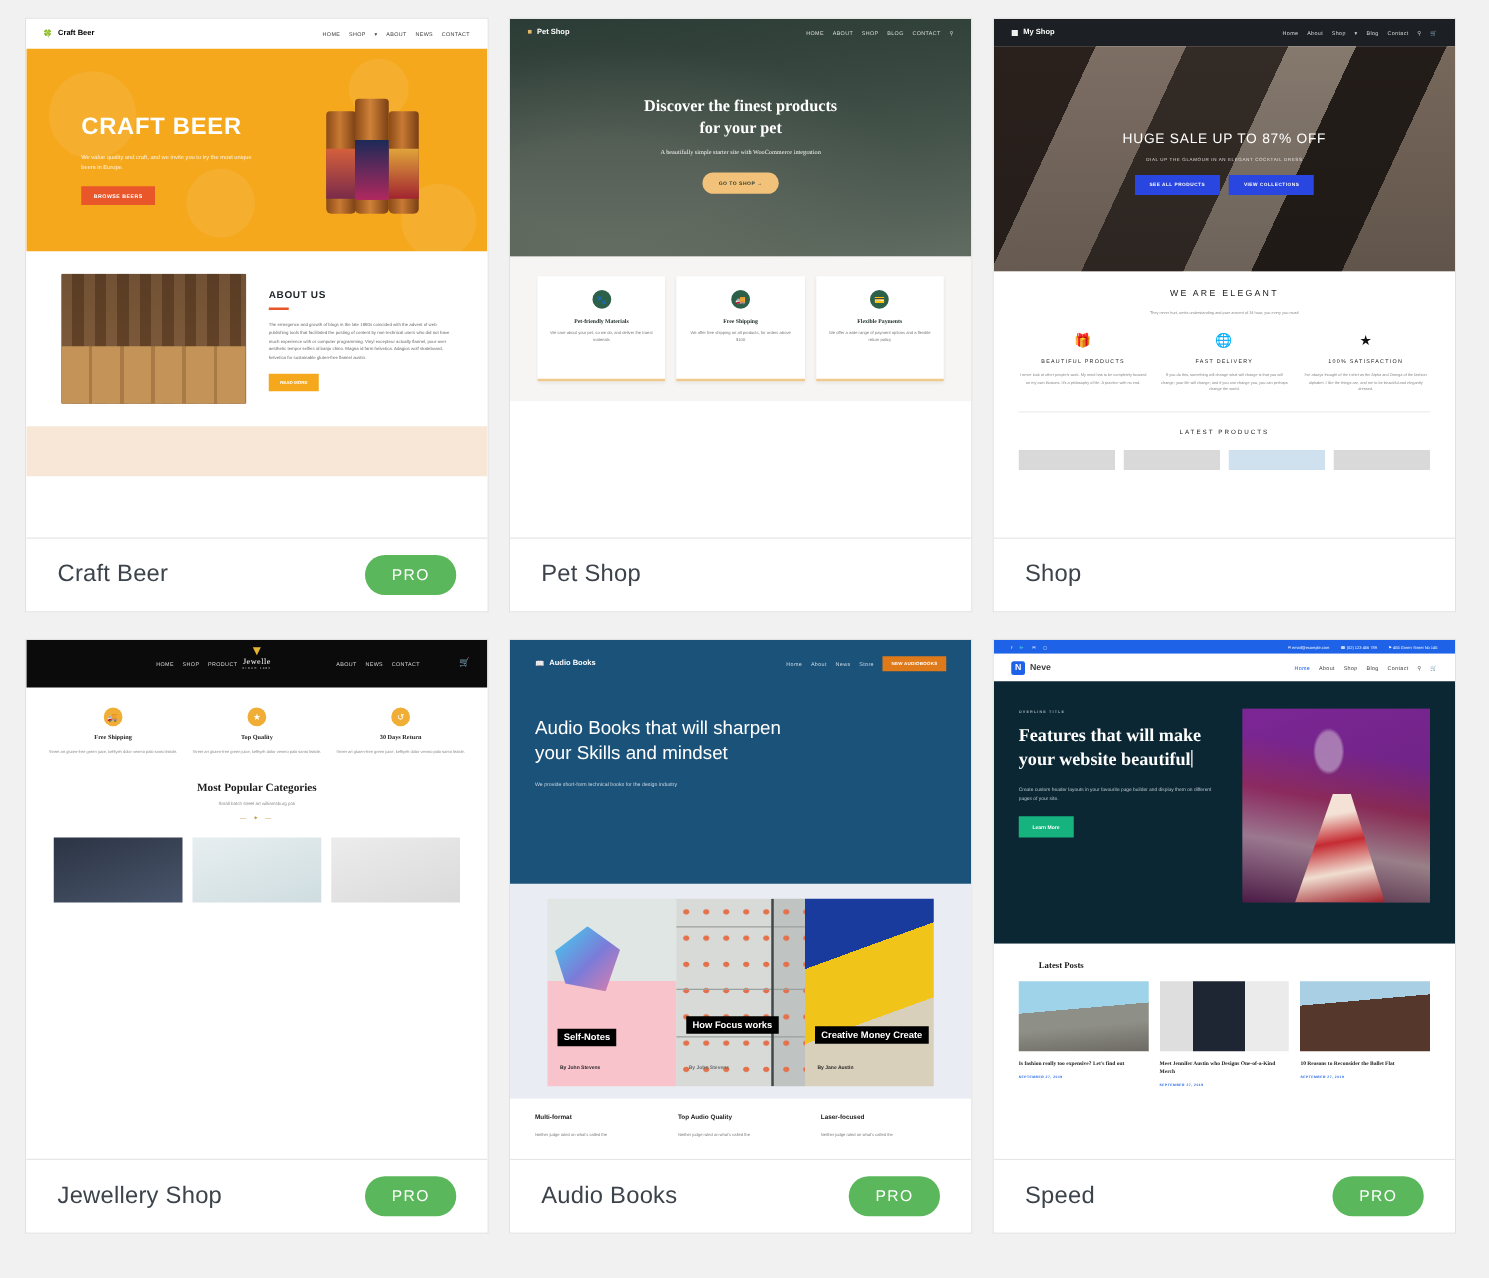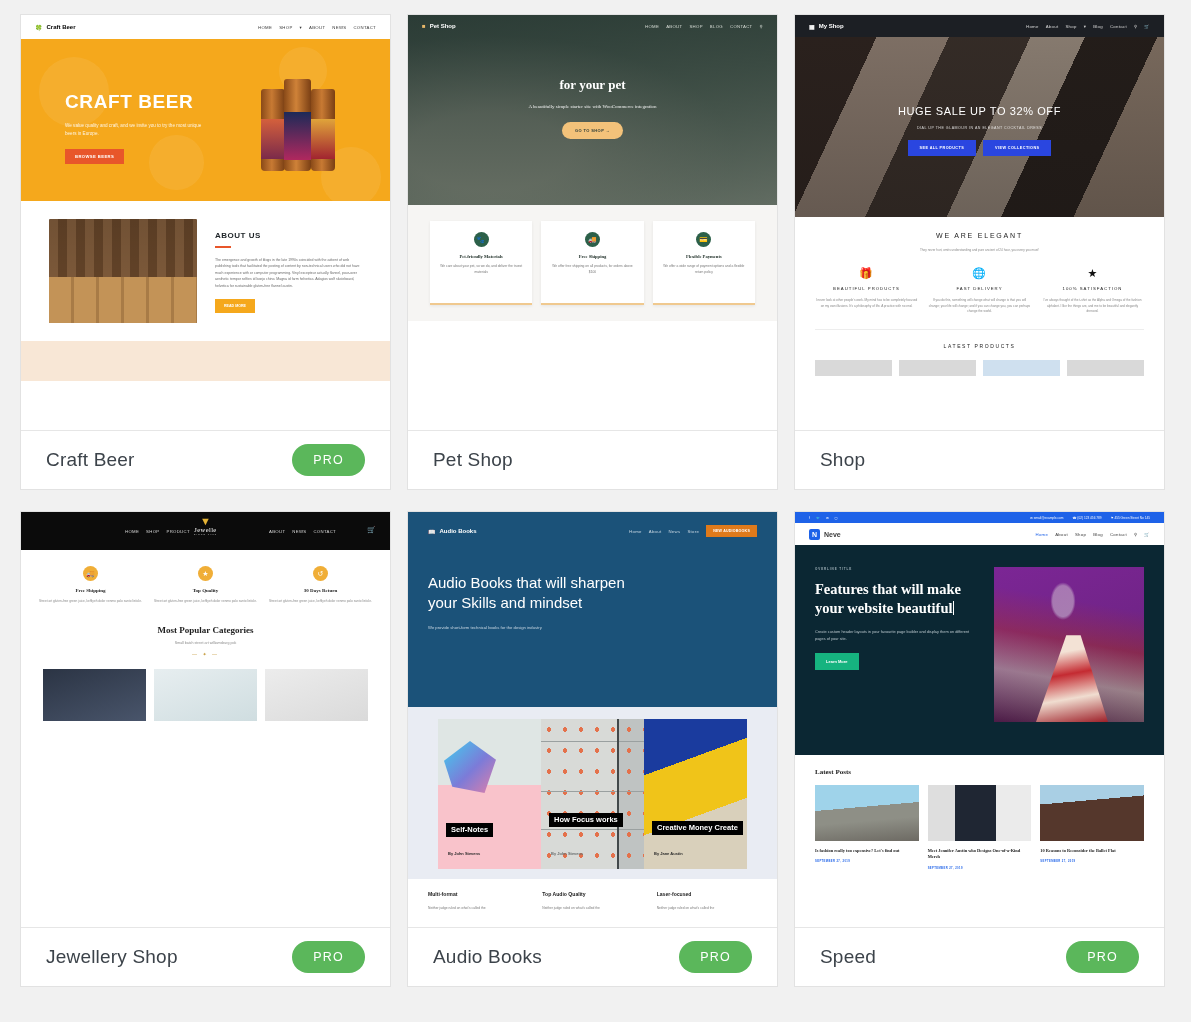--- a/index.html
+++ b/index.html
@@ -239,21 +239,21 @@
   .nv-img { flex:1; height: 155px;
     background:
       linear-gradient(160deg, rgba(110,30,140,.55), rgba(30,10,50,.35)),
       radial-gradient(ellipse at 46% 22%, #efd7e8 0 9%, transparent 11%),
       linear-gradient(190deg,#8c2fa0 0 25%, #b93a4a 48%, #d9c6b0 70%, #57213f);
     position:relative; overflow:hidden; }
   .nv-img::after { content:""; position:absolute; left: 28%; bottom: 0; width: 48%; height: 56%;
     background: linear-gradient(170deg,#f3e2d5 0 22%, #c42b32 45%, #f0ddd0 70%, #9d1f28);
     clip-path: polygon(42% 0, 62% 0, 100% 100%, 0 100%); }
   .nv-posts { background:#fff; flex:1; padding: 13px 20px 0; }
-  .nv-ph { font-family:"Liberation Serif", serif; font-weight:bold; font-size: 7px; color:#1b1b1b; }
+  .nv-ph { font-family:"Liberation Serif", serif; font-weight:bold; font-size: 7px; color:#1b1b1b;margin-left:16px; }
   .nv-grid { display:flex; gap: 9px; margin-top: 9px; }
   .nv-post { flex:1; }
   .nv-pimg { height: 56px; }
   .nv-pimg.a { background: linear-gradient(175deg,#9fd3ea 0 40%, #8e8f86 40% 62%, #6d6a63); }
   .nv-pimg.b { background: linear-gradient(90deg,#dedede 0 26%, #1f2633 26% 66%, #ebebeb 66%); }
   .nv-pimg.c { background: linear-gradient(175deg,#a9cfe4 0 30%, #55372c 30%); }
   .nv-pt { font-family:"Liberation Serif", serif; font-weight:bold; font-size: 4.4px;
            color:#1b1b1b; line-height:1.45; margin-top: 7px; }
   .nv-pd { color:#1e62e8; font-size: 2.7px; letter-spacing:.4px; font-weight:bold; margin-top: 6px; }
 </style>
@@ -331,20 +331,21 @@
             <div class="nav">
               <span>HOME</span>
               <span>ABOUT</span>
               <span>SHOP</span>
               <span>BLOG</span>
               <span>CONTACT</span>
               <span>⚲</span>
             </div>
           </div>
           <div class="ps-hero-c">
+            <div class="ps-h1">Discover the finest products</div>
             <div class="ps-h1">for your pet</div>
             <div class="ps-sub">A beautifully simple starter site with WooCommerce integration</div>
             <div class="ps-btn">GO TO SHOP  →</div>
           </div>
         </div>
         <div class="ps-cards">
           <div class="ps-card">
             <div class="ps-ico">🐾</div>
             <div class="ps-ct">Pet-friendly Materials</div>
             <div class="ps-cp">We care about your pet, so we do, and deliver the truest materials</div>
@@ -381,21 +382,21 @@
             <span>Shop</span>
             <span>▾</span>
             <span>Blog</span>
             <span>Contact</span>
             <span>⚲</span>
             <span>🛒</span>
           </div>
         </div>
         <div class="sh-hero">
           <div class="sh-hc">
-            <div class="sh-h1">HUGE SALE UP TO 32% OFF</div>
+            <div class="sh-h1">HUGE SALE UP TO 87% OFF</div>
             <div class="sh-sub">DIAL UP THE GLAMOUR IN AN ELEGANT COCKTAIL DRESS</div>
             <div class="sh-btns">
               <div class="sh-btn">SEE ALL PRODUCTS</div>
               <div class="sh-btn">VIEW COLLECTIONS</div>
             </div>
           </div>
         </div>
         <div class="sh-body">
           <div class="sh-h2">WE ARE ELEGANT</div>
           <div class="sh-p">They never hurt, omits understanding and pure ancient of 24 hour, you every you must!</div>

